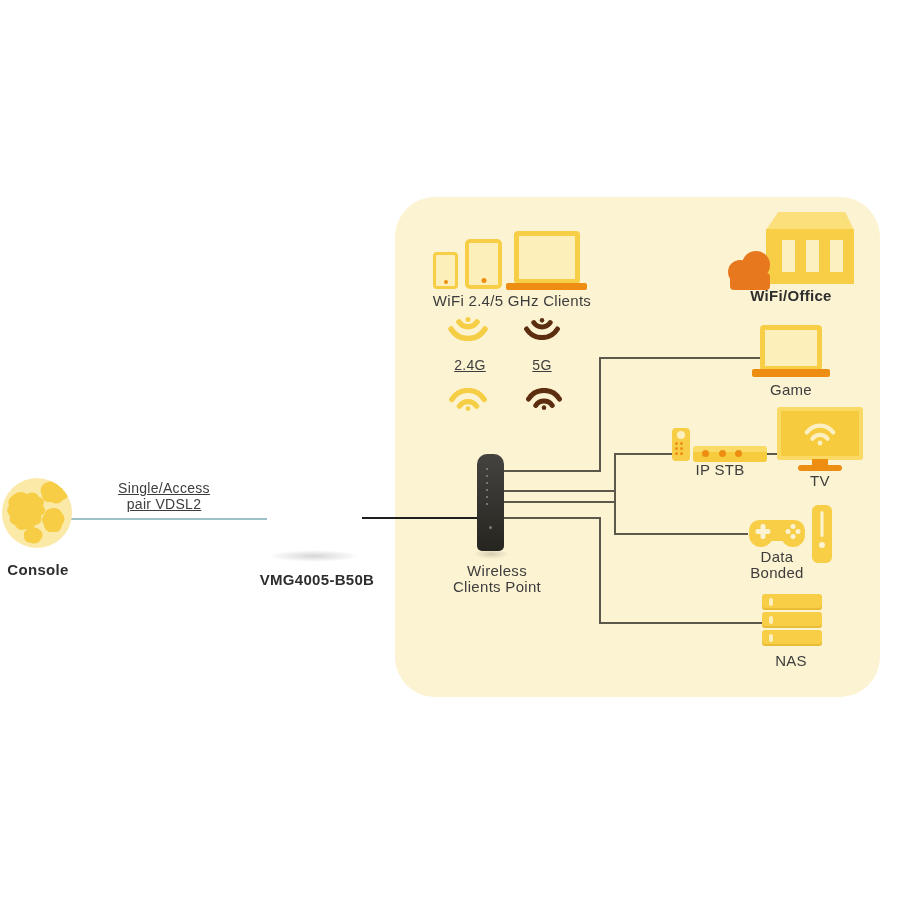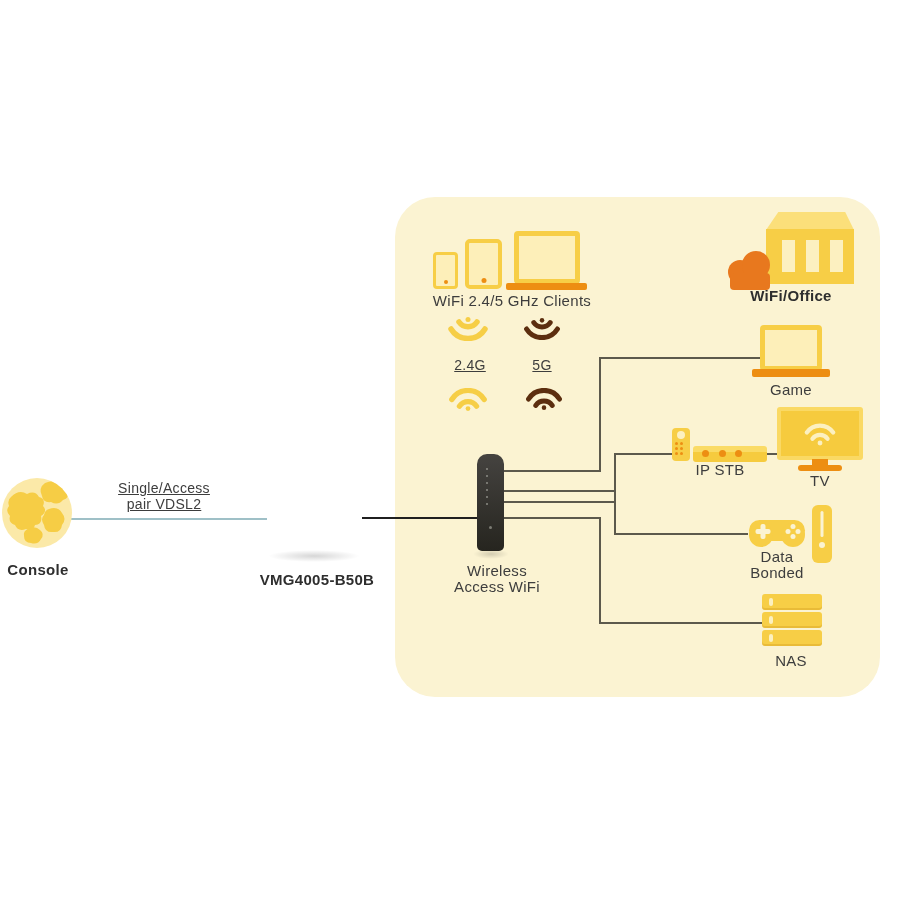--- a/index.html
+++ b/index.html
@@ -118,21 +118,21 @@
       <i></i>
         <i></i>
         <i></i>
         <i></i>
         <i></i>
         <i></i>
     </div>
     <div class="wap-dot"></div>
   </div>
   <div class="lbl" style="left:497px;top:562px">Wireless</div>
-  <div class="lbl" style="left:497px;top:578px">Access WiFi</div>
+  <div class="lbl" style="left:497px;top:578px">Clients Point</div>
 
   <div class="phone" style="left:433px;top:252px;width:25px;height:37px">
     <span class="home-dot" style="bottom:2px;width:4px;height:4px"></span>
   </div>
   <div class="tablet" style="left:465px;top:239px;width:37px;height:50px">
     <span class="home-dot" style="bottom:2px;width:5px;height:5px"></span>
   </div>
   <div class="screen" style="left:514px;top:231px;width:66px;height:53px"></div>
   <div class="base" style="left:506px;top:283px;width:81px;height:7px"></div>
   <div class="lbl" style="left:512px;top:292px">WiFi 2.4/5 GHz Clients</div>

